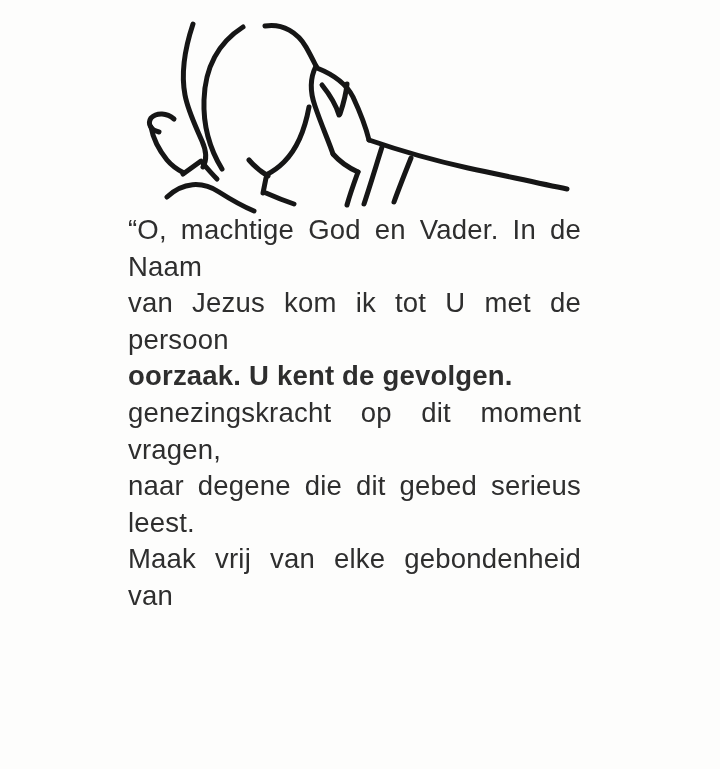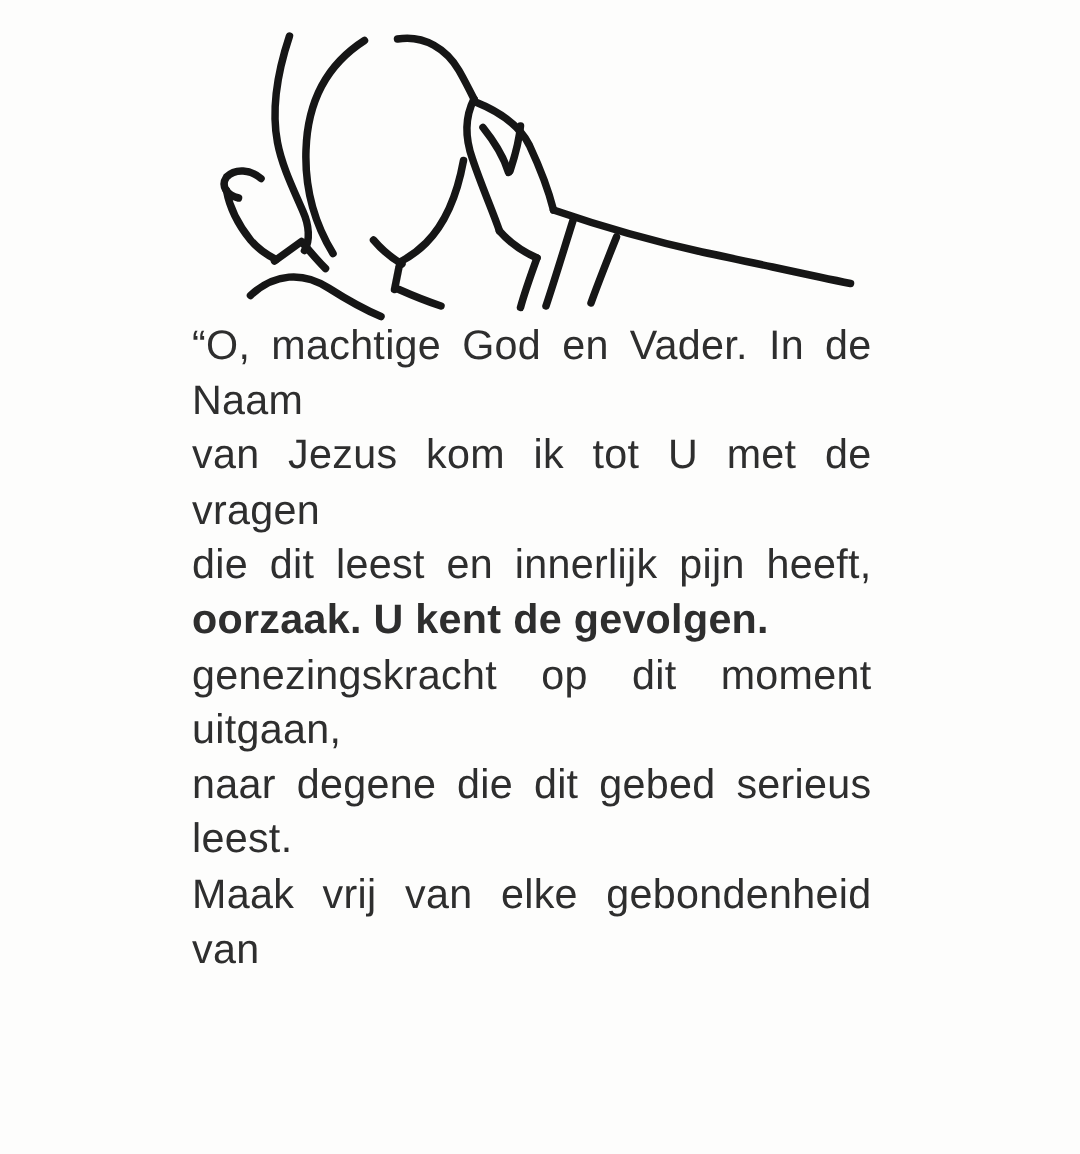--- a/index.html
+++ b/index.html
@@ -90,22 +90,21 @@
 
     <path d="M 167 197 C 183 182, 202 181, 219 192 C 230 199, 242 206, 254 211"></path>
 
     <path d="M 249 160 C 255 167, 261 172, 268 176"></path>
     <path d="M 266 178 C 265 183, 264 188, 263 193"></path>
     <path d="M 266 193 C 275 197, 285 201, 294 204"></path>
   </svg>
 
   <div class="prayer">
     <div class="line">“O, machtige God en Vader. In de Naam</div>
-    <div class="line">van Jezus kom ik tot U met de vragen</div>
-    <div class="line">die dit leest en innerlijk pijn heeft,</div>
+    <div class="line">van Jezus kom ik tot U met de persoon</div>
     <div class="line end">oorzaak. U kent de gevolgen.</div>
-    <div class="line">genezingskracht op dit moment uitgaan,</div>
+    <div class="line">genezingskracht op dit moment vragen,</div>
     <div class="line">naar degene die dit gebed serieus leest.</div>
     <div class="line">Maak vrij van elke gebondenheid van</div>
 
   </div>
 
 </div>
 
 </body></html>

